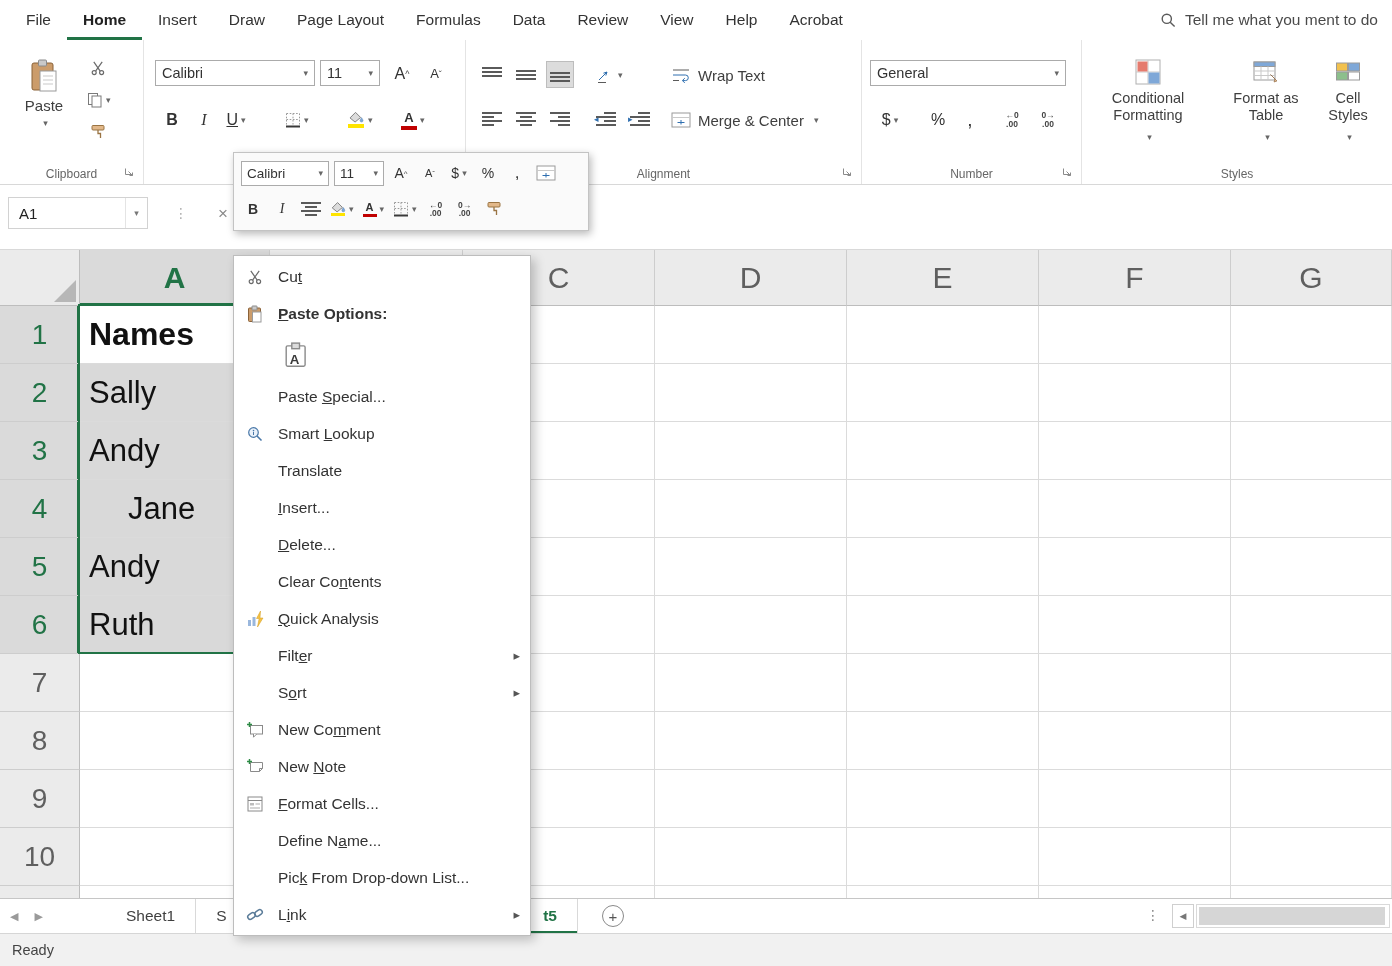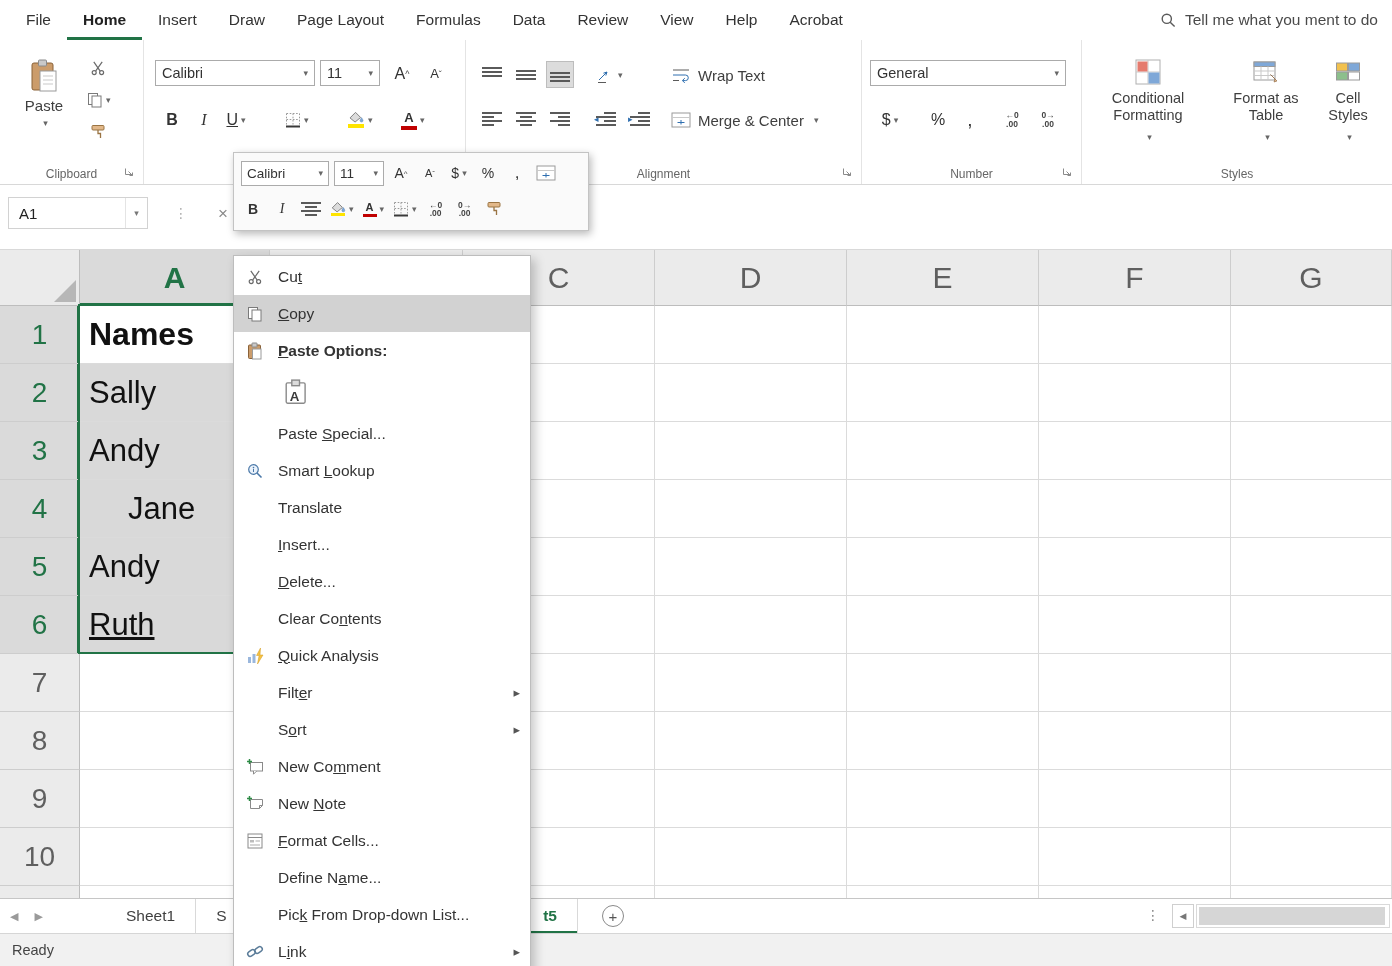--- a/index.html
+++ b/index.html
@@ -506,21 +506,21 @@
         <div class="g-cell selcell" style="width: 190px;">Andy</div>
         <div class="g-cell" style="width: 193px;"></div>
         <div class="g-cell" style="width: 192px;"></div>
         <div class="g-cell" style="width: 192px;"></div>
         <div class="g-cell" style="width: 192px;"></div>
         <div class="g-cell" style="width: 192px;"></div>
         <div class="g-cell" style="width: 161px;"></div>
       </div>
       <div class="g-row">
         <div class="g-rh sel">6</div>
-        <div class="g-cell selcell" style="width: 190px; text-decoration: underline;">Ruth</div>
+        <div class="g-cell selcell" style="width: 190px;">Ruth</div>
         <div class="g-cell" style="width: 193px;"></div>
         <div class="g-cell" style="width: 192px;"></div>
         <div class="g-cell" style="width: 192px;"></div>
         <div class="g-cell" style="width: 192px;"></div>
         <div class="g-cell" style="width: 192px;"></div>
         <div class="g-cell" style="width: 161px;"></div>
       </div>
       <div class="g-row">
         <div class="g-rh">7</div>
         <div class="g-cell" style="width: 190px;"></div>
@@ -708,29 +708,20 @@
       <div class="menu-item">
         <span class="mi-icon">
           <svg viewBox="0 0 16 16" width="16" height="16">
             <circle cx="4.2" cy="12.6" r="2" fill="none" stroke="#6a6a6a" stroke-width="1.2"></circle>
             <circle cx="11.6" cy="12.6" r="2" fill="none" stroke="#6a6a6a" stroke-width="1.2"></circle>
             <path d="M5.6 11.2L12.2 1.8M10.2 11.2L3.8 1.8" fill="none" stroke="#6a6a6a" stroke-width="1.2"></path>
           </svg>
         </span>
         <span class="mi-label">Cu<u>t</u></span>
       </div>
-      <div class="menu-item hl">
-        <span class="mi-icon">
-          <svg viewBox="0 0 16 16" width="16" height="16">
-            <rect x="1.5" y="1.5" width="9" height="11" fill="#fff" stroke="#7a7a7a"></rect>
-            <rect x="5" y="4" width="9" height="11" fill="#fff" stroke="#7a7a7a"></rect>
-          </svg>
-        </span>
-        <span class="mi-label"><u>C</u>opy</span>
-      </div>
       <div class="menu-item bold">
         <span class="mi-icon">
           <svg viewBox="0 0 18 18" width="18" height="18">
             <rect x="2.5" y="3" width="12" height="13.5" rx="1" fill="#cb9c6b" stroke="#8a6239"></rect>
             <rect x="6" y="1" width="5" height="4" rx="0.5" fill="#c9c9c9" stroke="#8a8a8a"></rect>
             <rect x="6.5" y="7" width="8.5" height="10" fill="#fff" stroke="#9a9a9a"></rect>
           </svg>
         </span>
         <span class="mi-label"><u>P</u>aste Options:</span>
       </div>

